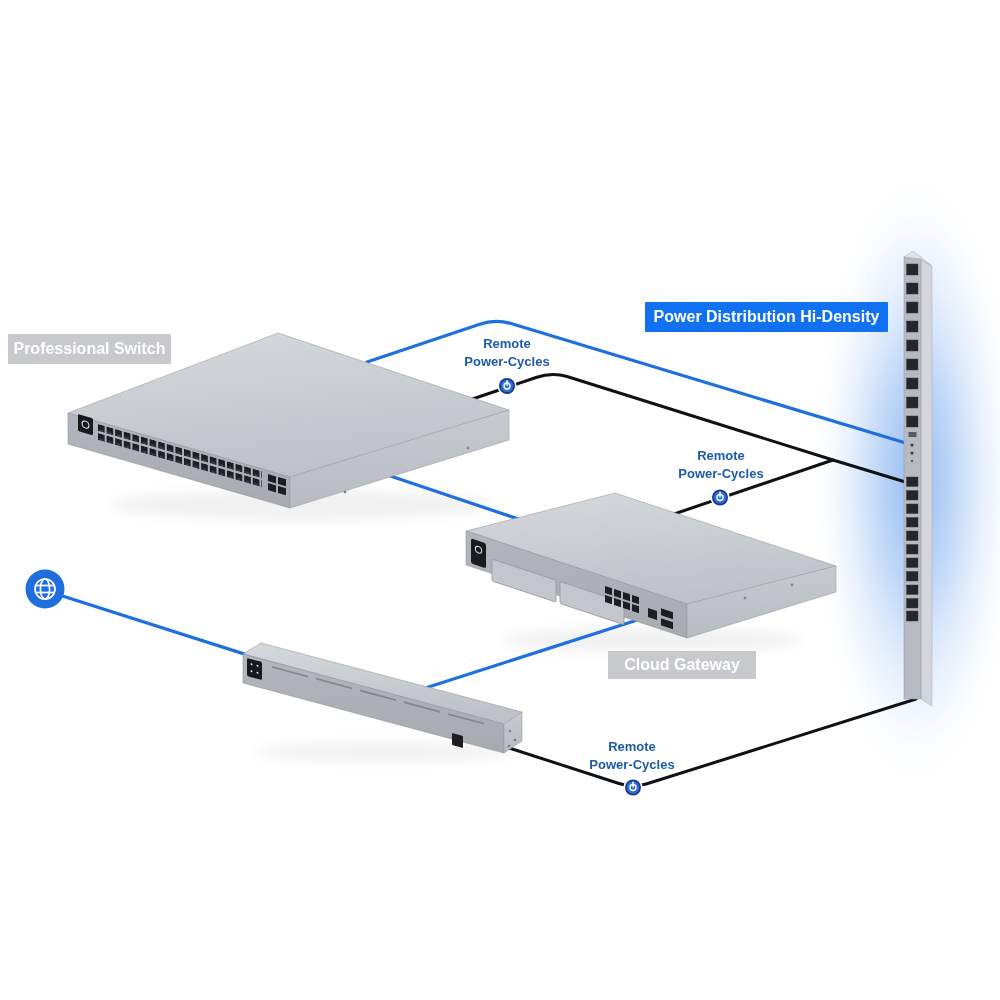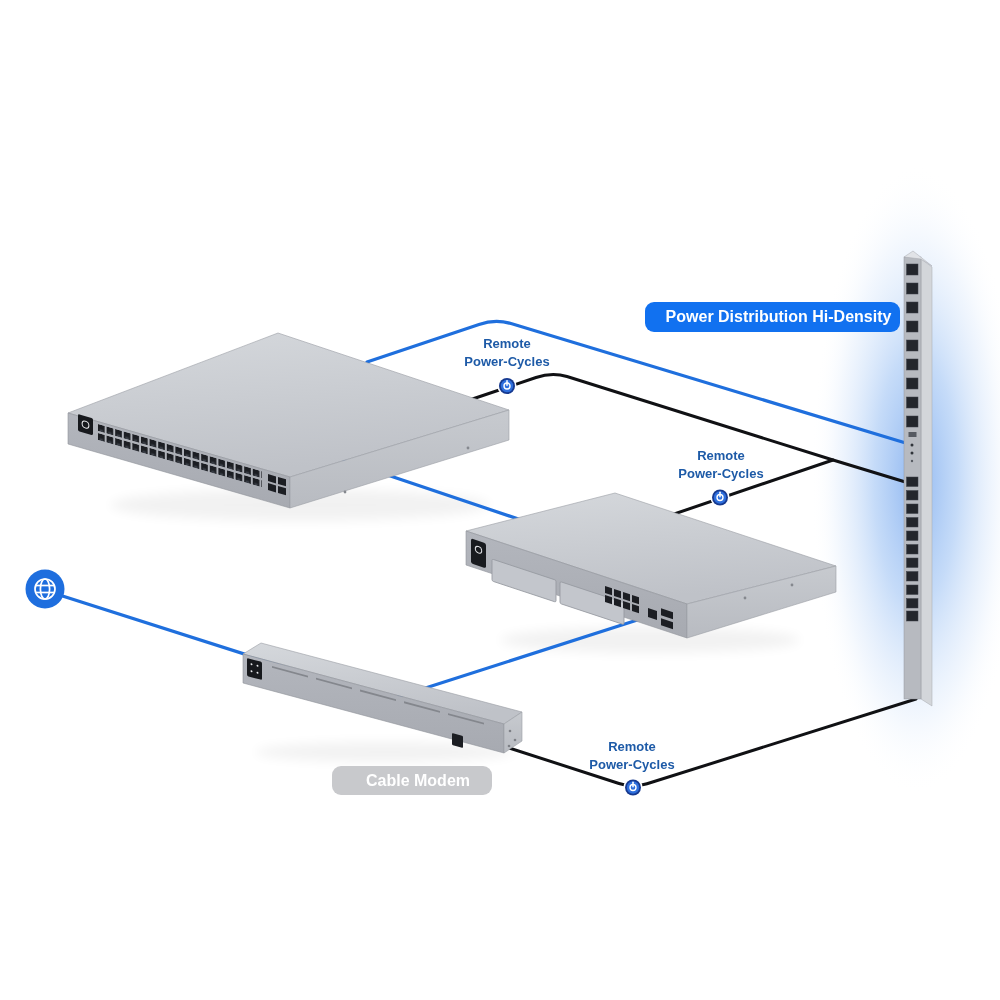--- a/index.html
+++ b/index.html
@@ -1,20 +1,20 @@
 <!DOCTYPE html>
 <html><head>
 <meta charset="utf-8">
 <style>
   html,body{margin:0;padding:0;background:#ffffff;}
   .stage{position:relative;width:1000px;height:1000px;background:#ffffff;overflow:hidden;
          font-family:"Liberation Sans",sans-serif;}
   .stage svg{position:absolute;left:0;top:0;}
   .badge{position:absolute;display:flex;align-items:center;justify-content:center;
-         color:#ffffff;font-weight:700;font-size:16px;border-radius:9px;white-space:nowrap;padding-left:12px;}
+         color:#ffffff;font-weight:700;font-size:16px;border-radius:1px;white-space:nowrap;}
   .badge.gray{background:#c8c9cc;}
   .badge.blue{background:#1171f0;}
   .note{position:absolute;width:180px;text-align:center;color:#1d5aa7;
         font-size:13px;line-height:18px;font-weight:600;}
   .note span{display:block;}
 </style>
 </head>
 <body>
 
 <div class="stage">
@@ -193,25 +193,26 @@
       <line x1="-9.4" y1="-3.5" x2="9.4" y2="-3.5"></line>
       <line x1="-9.4" y1="3.5" x2="9.4" y2="3.5"></line>
     </g>
   </g>
 
   <use href="#pnode" x="507" y="386"></use>
   <use href="#pnode" x="720" y="497.5"></use>
   <use href="#pnode" x="633" y="787.5"></use>
 </svg>
 
+  <div class="badge gray" style="left:8px;top:334px;width:163px;height:30px;">Professional Switch</div>
 
   <div class="badge blue" style="left:645px;top:302px;width:243px;height:30px;">Power Distribution Hi-Density</div>
 
-
-  <div class="badge gray" style="left:332px;top:766px;width:148px;height:29px;">Cable Modem</div>
+  <div class="badge gray" style="left:608px;top:651px;width:148px;height:28px;">Cloud Gateway</div>
+
 
   <div class="note" style="left:417px;top:335px;">
     <span>Remote</span>
     <span>Power-Cycles</span>
   </div>
   <div class="note" style="left:631px;top:447px;">
     <span>Remote</span>
     <span>Power-Cycles</span>
   </div>
   <div class="note" style="left:542px;top:738px;">

